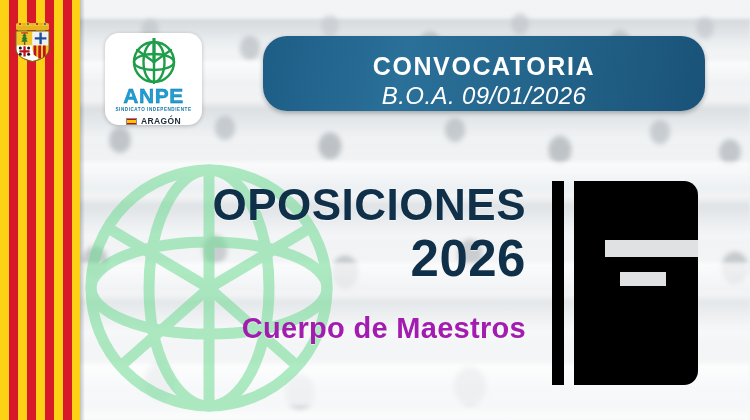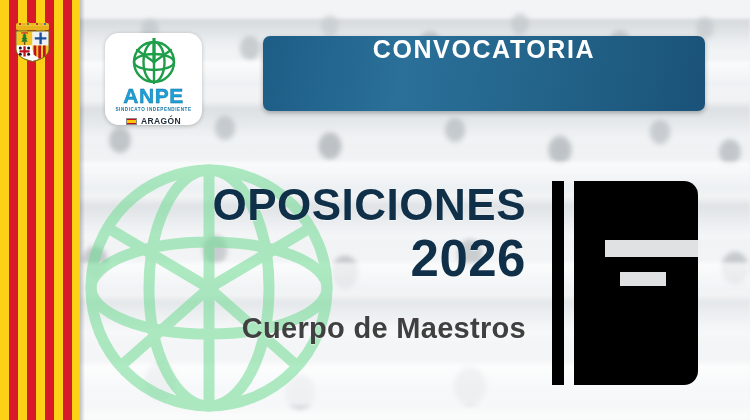--- a/index.html
+++ b/index.html
@@ -128,24 +128,24 @@
     background:linear-gradient(180deg,#C60B1E 0 25%,#FFC400 25% 75%,#C60B1E 75% 100%);
     border:.5px solid #8a8a8a;box-sizing:border-box;
   }
   .anpe-logo .region-word{
     font-size:8.5px;font-weight:bold;letter-spacing:.4px;color:#1f2d3a;
   }
 
   
   .banner{
     position:absolute;left:263px;top:36px;width:442px;height:75px;z-index:33;
-    border-radius:7px;
+    border-radius:24px;
     background:linear-gradient(100deg,#1d5d86 0%,#2a7099 32%,#236389 65%,#1a5279 100%);
     box-shadow:0 2px 5px rgba(0,0,0,.28);
-    display:flex;flex-direction:column;align-items:center;justify-content:flex-start;
+    display:flex;flex-direction:column;align-items:center;justify-content:flex-end;
     color:#ffffff;box-sizing:border-box;
   }
   .banner .line1{
     font-size:25px;font-weight:bold;letter-spacing:1.6px;line-height:1.05;
   }
   .banner .line2{
     font-size:24px;font-style:italic;letter-spacing:.4px;line-height:1.25;margin-top:2px;
   }
 
   
@@ -162,21 +162,21 @@
   .headline .t1{
     font-size:44px;font-weight:bold;letter-spacing:.5px;line-height:1.02;
     text-shadow:0 1px 1px rgba(255,255,255,.55);
   }
   .headline .t2{
     font-size:51px;font-weight:bold;letter-spacing:.5px;line-height:1.22;
     text-shadow:0 1px 1px rgba(255,255,255,.55);
   }
   .headline .t3{
     font-size:29px;font-weight:bold;letter-spacing:.3px;margin-top:22px;
-    color:#404040;
+    color:#a21caf;
     text-shadow:0 1px 1px rgba(255,255,255,.55);
   }
 
   
   .book{
     position:absolute;left:552px;top:181px;width:146px;height:204px;z-index:35;
   }
 </style>
 </head>
 <body>
@@ -283,15 +283,16 @@
     <div class="anpe-word">ANPE</div>
     <div class="anpe-sub">SINDICATO INDEPENDIENTE</div>
     <div class="anpe-region">
       <span class="es-flag"></span>
       <span class="region-word">ARAGÓN</span>
     </div>
   </div>
 
   <div class="banner">
     <div class="line1">CONVOCATORIA</div>
+    <div class="line2">B.O.A. 09/01/2026</div>
   </div>
 
 </div>
 
 </body></html>

